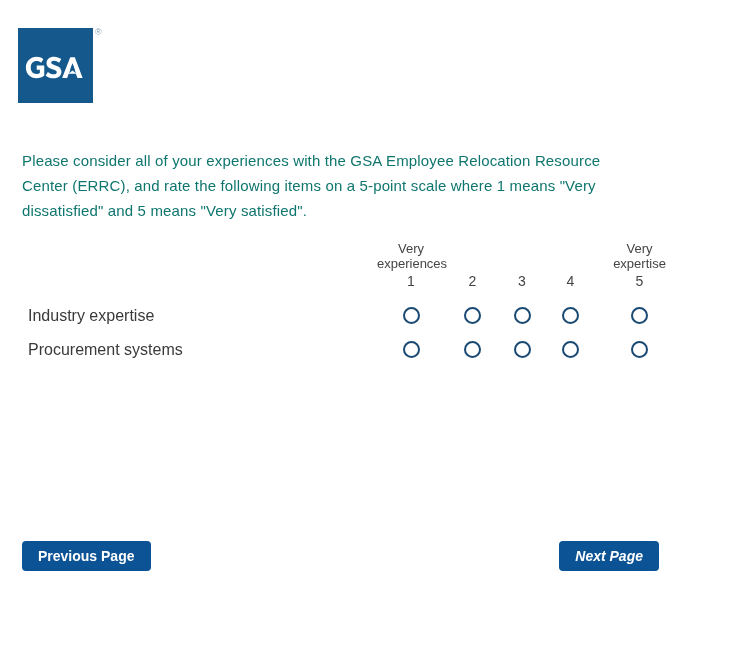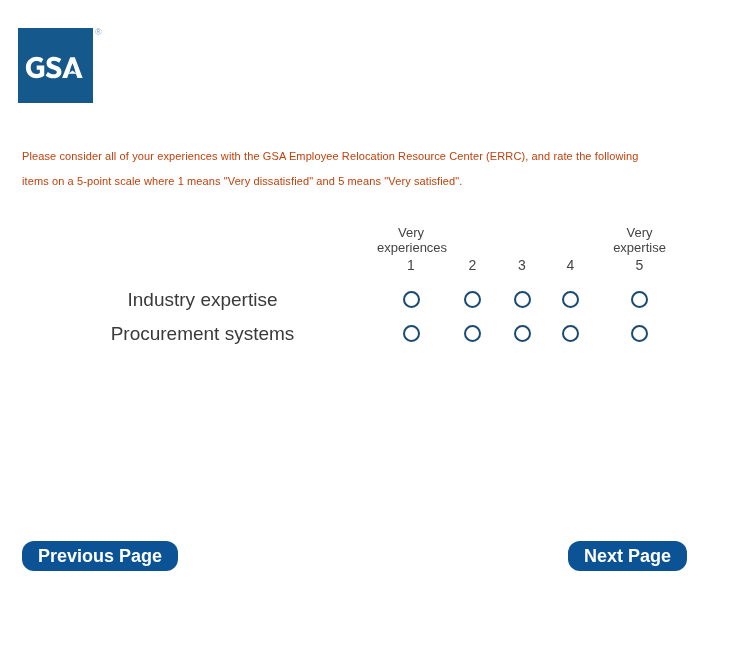--- a/index.html
+++ b/index.html
@@ -54,31 +54,31 @@
     color: #8aa8c2;
     font-family: "Liberation Sans", sans-serif;
   }
 
   
   #intro-paragraph {
     position: absolute;
     left: 22px;
     top: 133px;
     width: 628px;
-    font-size: 11px;
+    font-size: 15px;
     line-height: 25px;
-    color: #c2410c;
+    color: #0f766e;
     letter-spacing: 0.01em;
   }
 
   
   #survey-matrix {
     position: absolute;
     left: 0px;
-    top: 225px;
+    top: 241px;
     width: 747px;
   }
   table.matrix {
     border-collapse: collapse;
     margin-left: 22px;
     width: 660px;
     table-layout: fixed;
   }
   table.matrix col.c-label { width: 355px; }
   table.matrix col.c-1 { width: 68px; }
@@ -102,24 +102,24 @@
   }
   th.col-head .num {
     display: block;
     font-size: 14px;
     line-height: 19px;
     padding-top: 1px;
   }
   th.head-spacer { padding: 0; }
 
   td.row-label {
-    font-size: 19px;
+    font-size: 16px;
     line-height: 19px;
     color: #3a3a3a;
-    text-align: center;
+    text-align: left;
     padding: 7px 0 7px 6px;
     height: 34px;
     vertical-align: middle;
     white-space: nowrap;
   }
   td.radio-cell {
     text-align: center;
     vertical-align: middle;
     height: 34px;
     padding: 7px 0;
@@ -143,32 +143,32 @@
     width: 747px;
     height: 32px;
   }
   .nav-button {
     position: absolute;
     top: 0;
     height: 30px;
     background: #0b5394;
     color: #ffffff;
     border: none;
-    border-radius: 12px;
+    border-radius: 4px;
     font-family: "Liberation Sans", sans-serif;
-    font-size: 18px;
+    font-size: 14px;
     font-weight: bold;
     line-height: 30px;
     padding: 0 16px;
     cursor: pointer;
     white-space: nowrap;
     text-align: center;
   }
   #previous-page-button { left: 22px; }
-  #next-page-button { right: 60px; }
+  #next-page-button { right: 88px; font-style: italic; }
 </style>
 </head>
 <body>
 
 <div id="logo-block">
   <div id="logo-square"></div>
   <div id="logo-wordmark">
     <svg width="62" height="30" viewBox="0 0 124 60" aria-hidden="true">
 
       <path fill="#ffffff" d="M30.5 31.2v-8.1H15.4v8.4h6.3v6.6c-1.7 1.2-4 1.9-6.6 1.9-7.1 0-11.6-5-11.6-12.9S8 14.2 15.2 14.2c3.6 0 6.6 1.1 9.1 3.2l4.4-6.9C25.2 7.2 20.5 5.7 15 5.7 3.9 5.7 -6.2 13.9 -6.2 27.1c0 13.3 9.3 21.5 20.9 21.5 6.4 0 12-2.1 15.8-5.6V31.2z" transform="translate(8,0)"></path>

